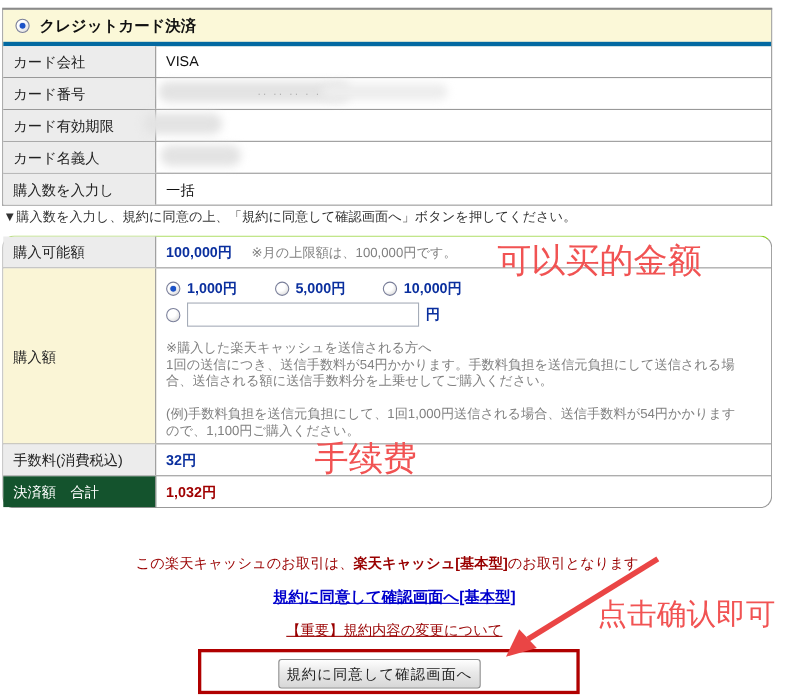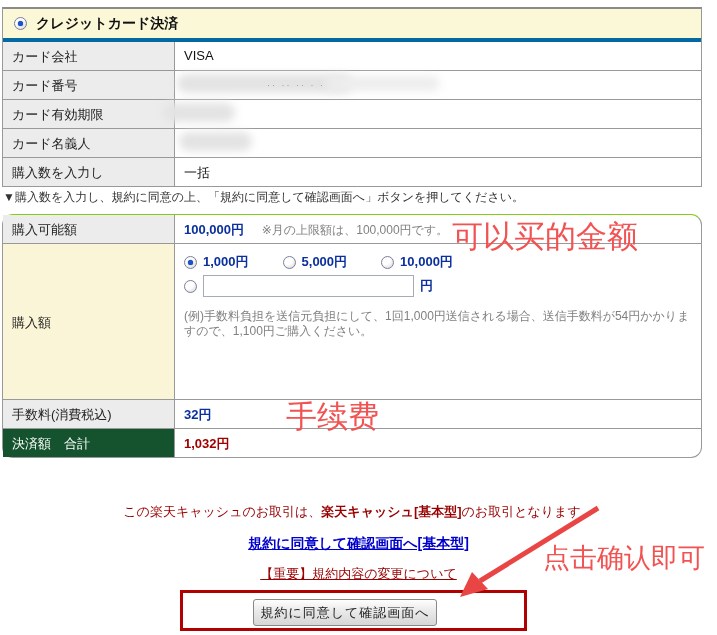--- a/index.html
+++ b/index.html
@@ -6,21 +6,21 @@
   html,body { background:#fff; }
   body { font-family:"Liberation Sans","DejaVu Sans",sans-serif; }
   #page { position:relative; width:717px; height:635px; background:#fff; overflow:hidden; }
 
   
   .tbl { position:absolute; left:2px; width:700px; border:1px solid #999; border-top:2px solid #8a8a8a; background:#fff; }
   .tbl-header { height:33px; background:#fbf8d8; display:flex; align-items:center; gap:9px;
                 border-bottom:4px solid #0369a1; font-weight:bold; font-size:14px; color:#111; padding-left:11px; }
   .tbl-row { display:flex; border-bottom:1px solid #999; }
   .tbl-row:last-child { border-bottom:none; }
-  .tbl-label { width:172px; flex-shrink:0; background:#ececec; border-right:1px solid #999;
+  .tbl-label { width:139px; flex-shrink:0; background:#ececec; border-right:1px solid #999;
                padding:6px 4px 4px 9px; font-size:13px; color:#222; }
   .tbl-value { flex:1; padding:6px 4px 4px 9px; font-size:13px; color:#111; position:relative; }
   .row-h { min-height:27px; }
 
   .lbl-yellow { background:#faf5d6; display:flex; align-items:center; }
   .lbl-dark   { background:#14532d; color:#fff; font-weight:normal; }
 
   .amt-blue { color:#0a2f9e; font-weight:bold; font-size:13px; }
   .amt-red  { color:#a00000; font-weight:bold; font-size:13px; }
   .gray-note { color:#818181; font-size:12px; }
@@ -138,20 +138,22 @@
             <span class="radio"></span>
             <span class="opt-label">10,000円</span>
           </label>
         </div>
         <div class="opt-line">
           <span class="radio"></span>
           <input class="custom-input" type="text" value="" style="">
           <span class="opt-label">円</span>
         </div>
         <div class="notes">
+          <p style="white-space:pre-line">※購入した楽天キャッシュを送信される方へ
+1回の送信につき、送信手数料が54円かかります。手数料負担を送信元負担にして送信される場合、送信される額に送信手数料分を上乗せしてご購入ください。</p>
           <p>(例)手数料負担を送信元負担にして、1回1,000円送信される場合、送信手数料が54円かかりますので、1,100円ご購入ください。</p>
         </div>
       </div>
     </div>
 
     <div class="tbl-row" style="min-height:28px">
       <div class="tbl-label">手数料(消費税込)</div>
       <div class="tbl-value">
         <span class="amt-blue">32円</span>
       </div>

